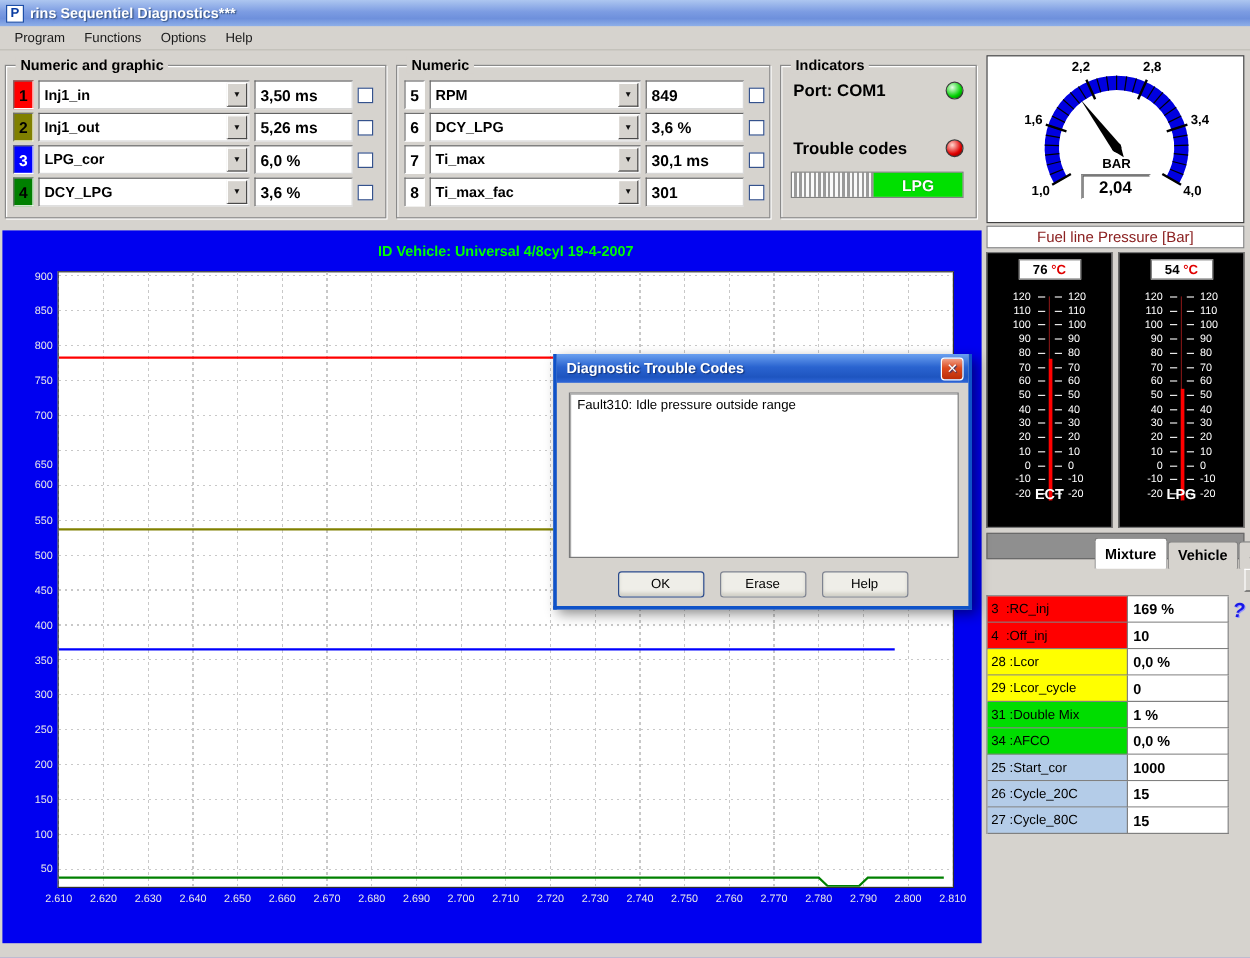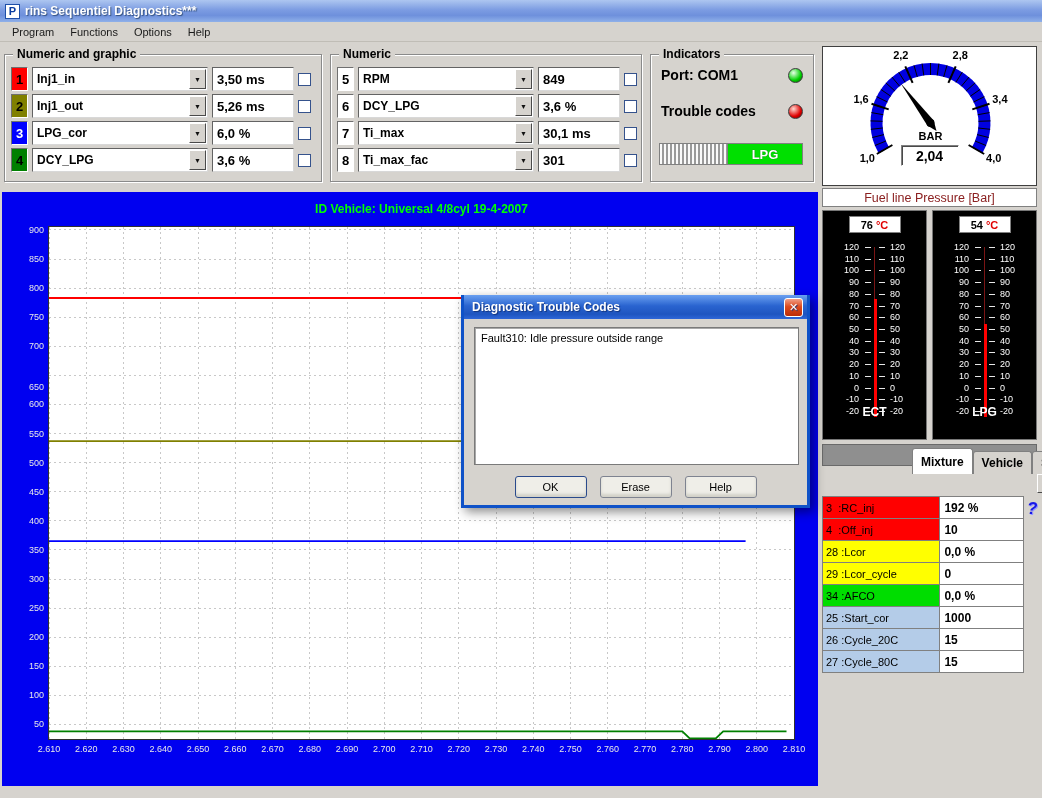--- a/index.html
+++ b/index.html
@@ -210,21 +210,21 @@
         </div>
       </div>
   </div>
 
   <div class="groupbox" style="left:650px; top:54px; width:164px; height:128px;">
     <span class="legend">Indicators</span>
     <div class="ind-row" style="top:12px;">
       <span class="ind-label">Port: COM1</span>
       <span class="led" id="port-led" style="background: radial-gradient(circle at 35% 30%, rgb(232, 255, 232), rgb(0, 208, 0) 60%, rgb(0, 88, 0));"></span>
     </div>
-    <div class="ind-row" style="top:48px;align-items:center;">
+    <div class="ind-row" style="top:60px;align-items:center;">
       <span class="ind-label">Trouble codes</span>
       <span class="led" id="trouble-led" style="background: radial-gradient(circle at 35% 30%, rgb(255, 216, 208), rgb(224, 0, 0) 60%, rgb(96, 0, 0));"></span>
     </div>
     <div class="fuel-wrap">
       <div class="fuel-bar"></div>
       <div class="fuel-mode" id="fuel-mode" style="background: rgb(0, 224, 0);">LPG</div>
     </div>
   </div>
 
   <div class="chart">
@@ -527,33 +527,37 @@
       </div>
     <div class="tab-arrows">
       <div class="tab-arrow">◀</div>
       <div class="tab-arrow">▶</div>
     </div>
   </div>
 
   <div class="mix-table" id="mix-table">
       <div class="mix-row">
         <div class="mix-label" style="background: rgb(255, 0, 0);">3  :RC_inj</div>
-        <div class="mix-value">192 %</div>
+        <div class="mix-value">169 %</div>
       </div>
       <div class="mix-row">
         <div class="mix-label" style="background: rgb(255, 0, 0);">4  :Off_inj</div>
         <div class="mix-value">10</div>
       </div>
       <div class="mix-row">
         <div class="mix-label" style="background: rgb(255, 255, 0);">28 :Lcor</div>
         <div class="mix-value">0,0 %</div>
       </div>
       <div class="mix-row">
         <div class="mix-label" style="background: rgb(255, 255, 0);">29 :Lcor_cycle</div>
         <div class="mix-value">0</div>
+      </div>
+      <div class="mix-row">
+        <div class="mix-label" style="background: rgb(0, 221, 0);">31 :Double Mix</div>
+        <div class="mix-value">1 %</div>
       </div>
       <div class="mix-row">
         <div class="mix-label" style="background: rgb(0, 221, 0);">34 :AFCO</div>
         <div class="mix-value">0,0 %</div>
       </div>
       <div class="mix-row">
         <div class="mix-label" style="background: rgb(180, 204, 232);">25 :Start_cor</div>
         <div class="mix-value">1000</div>
       </div>
       <div class="mix-row">

